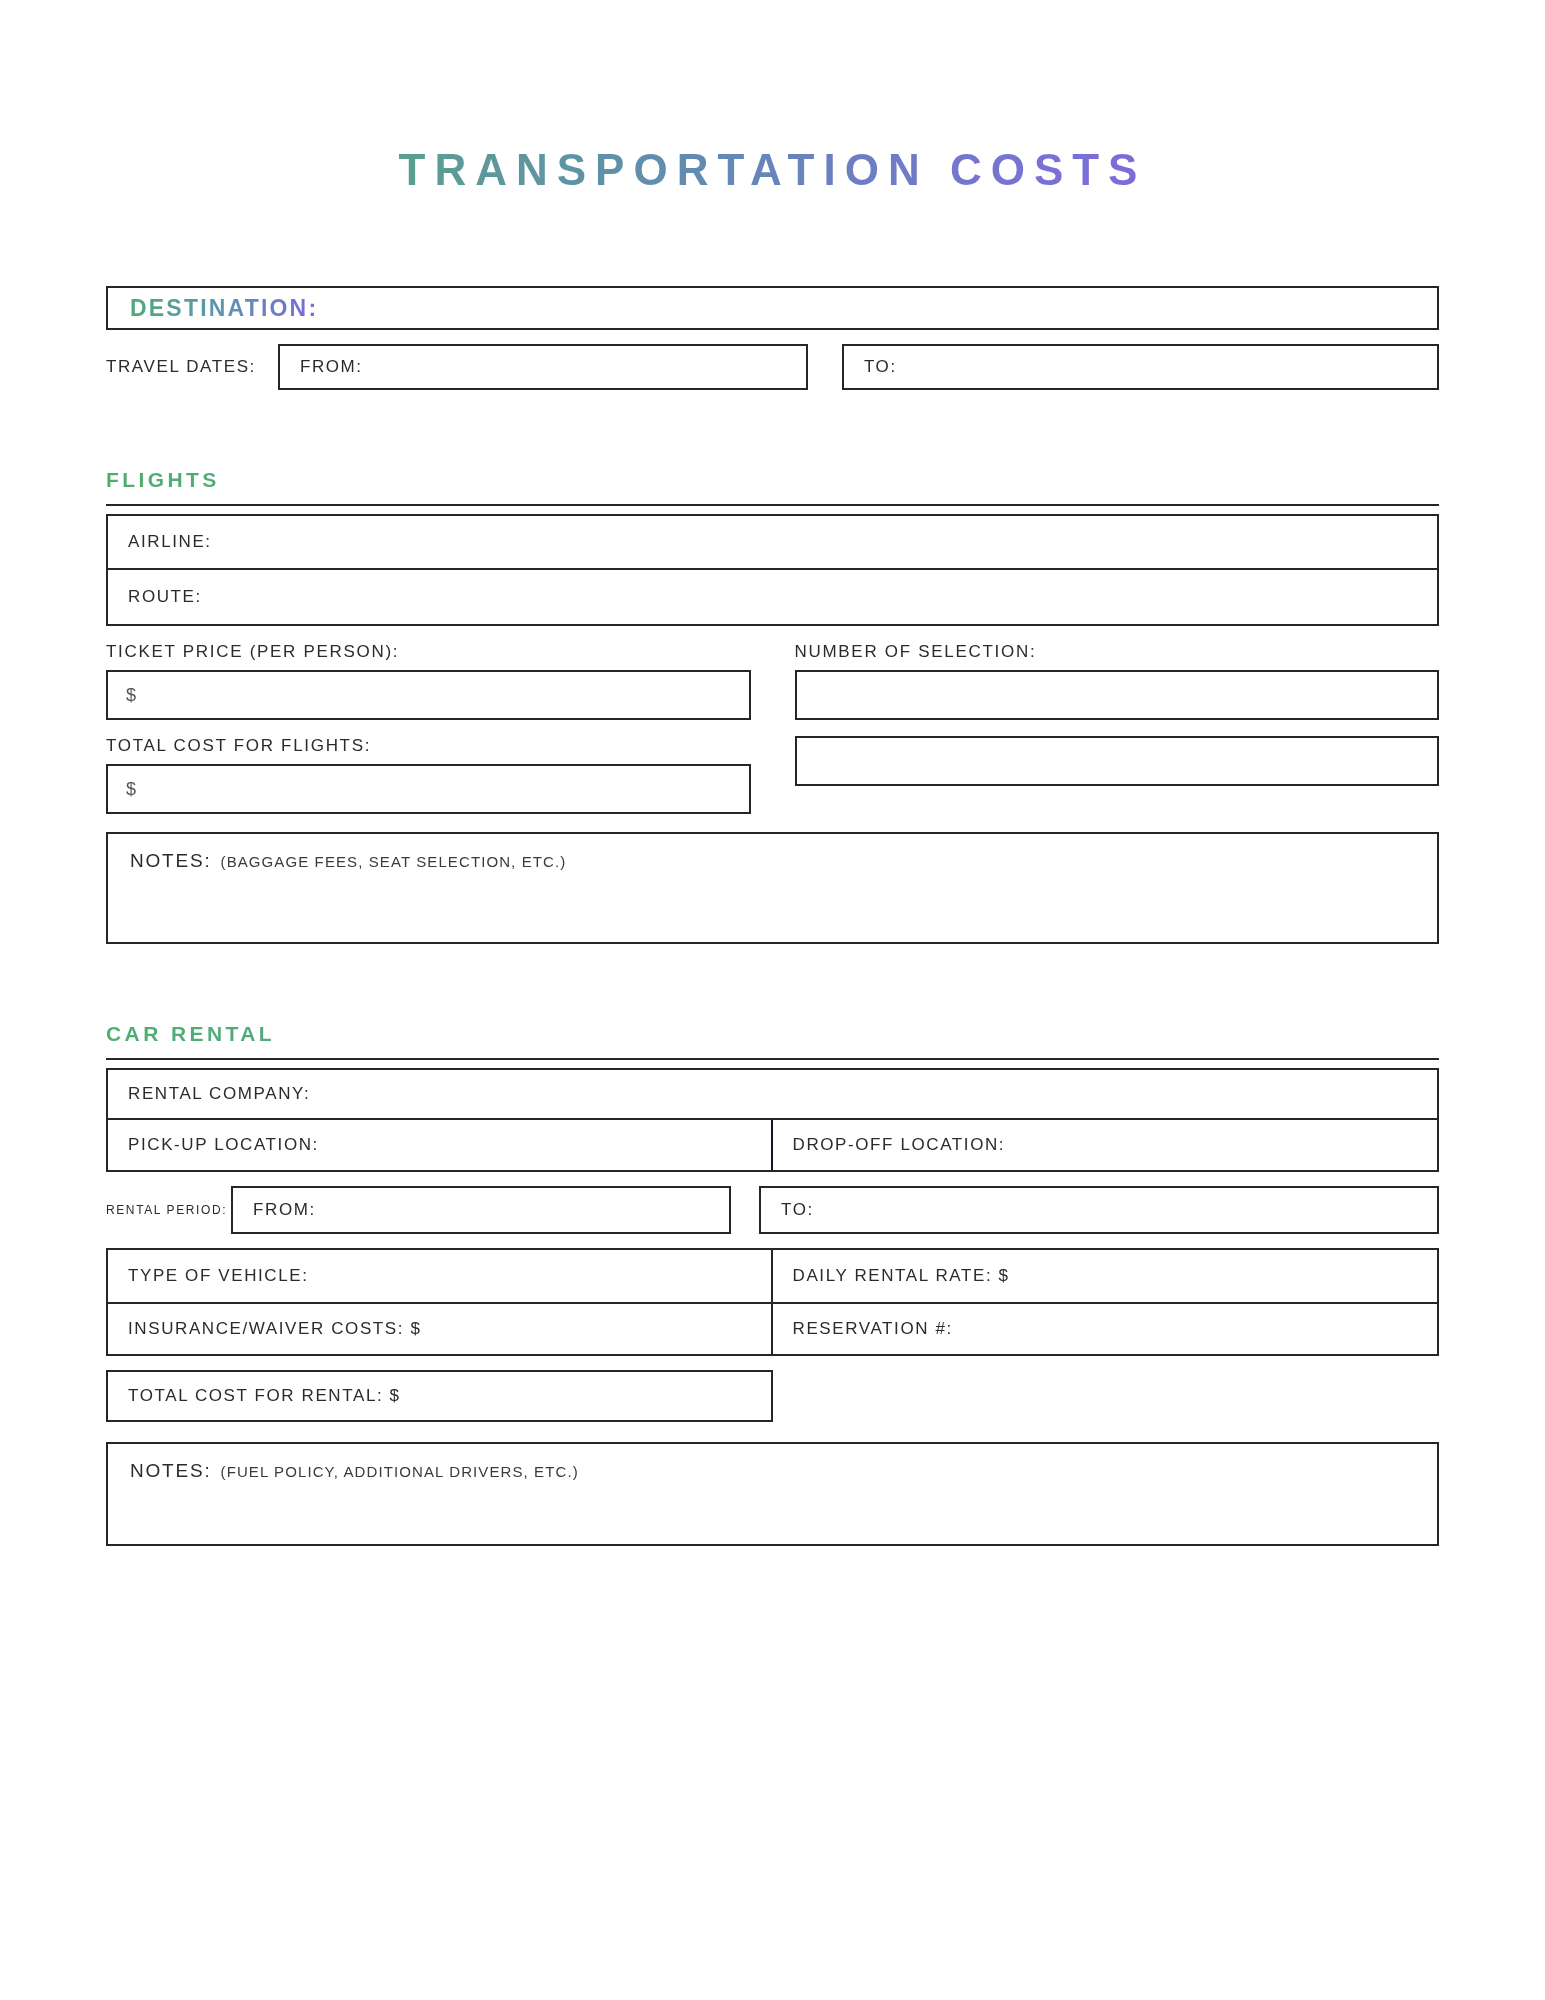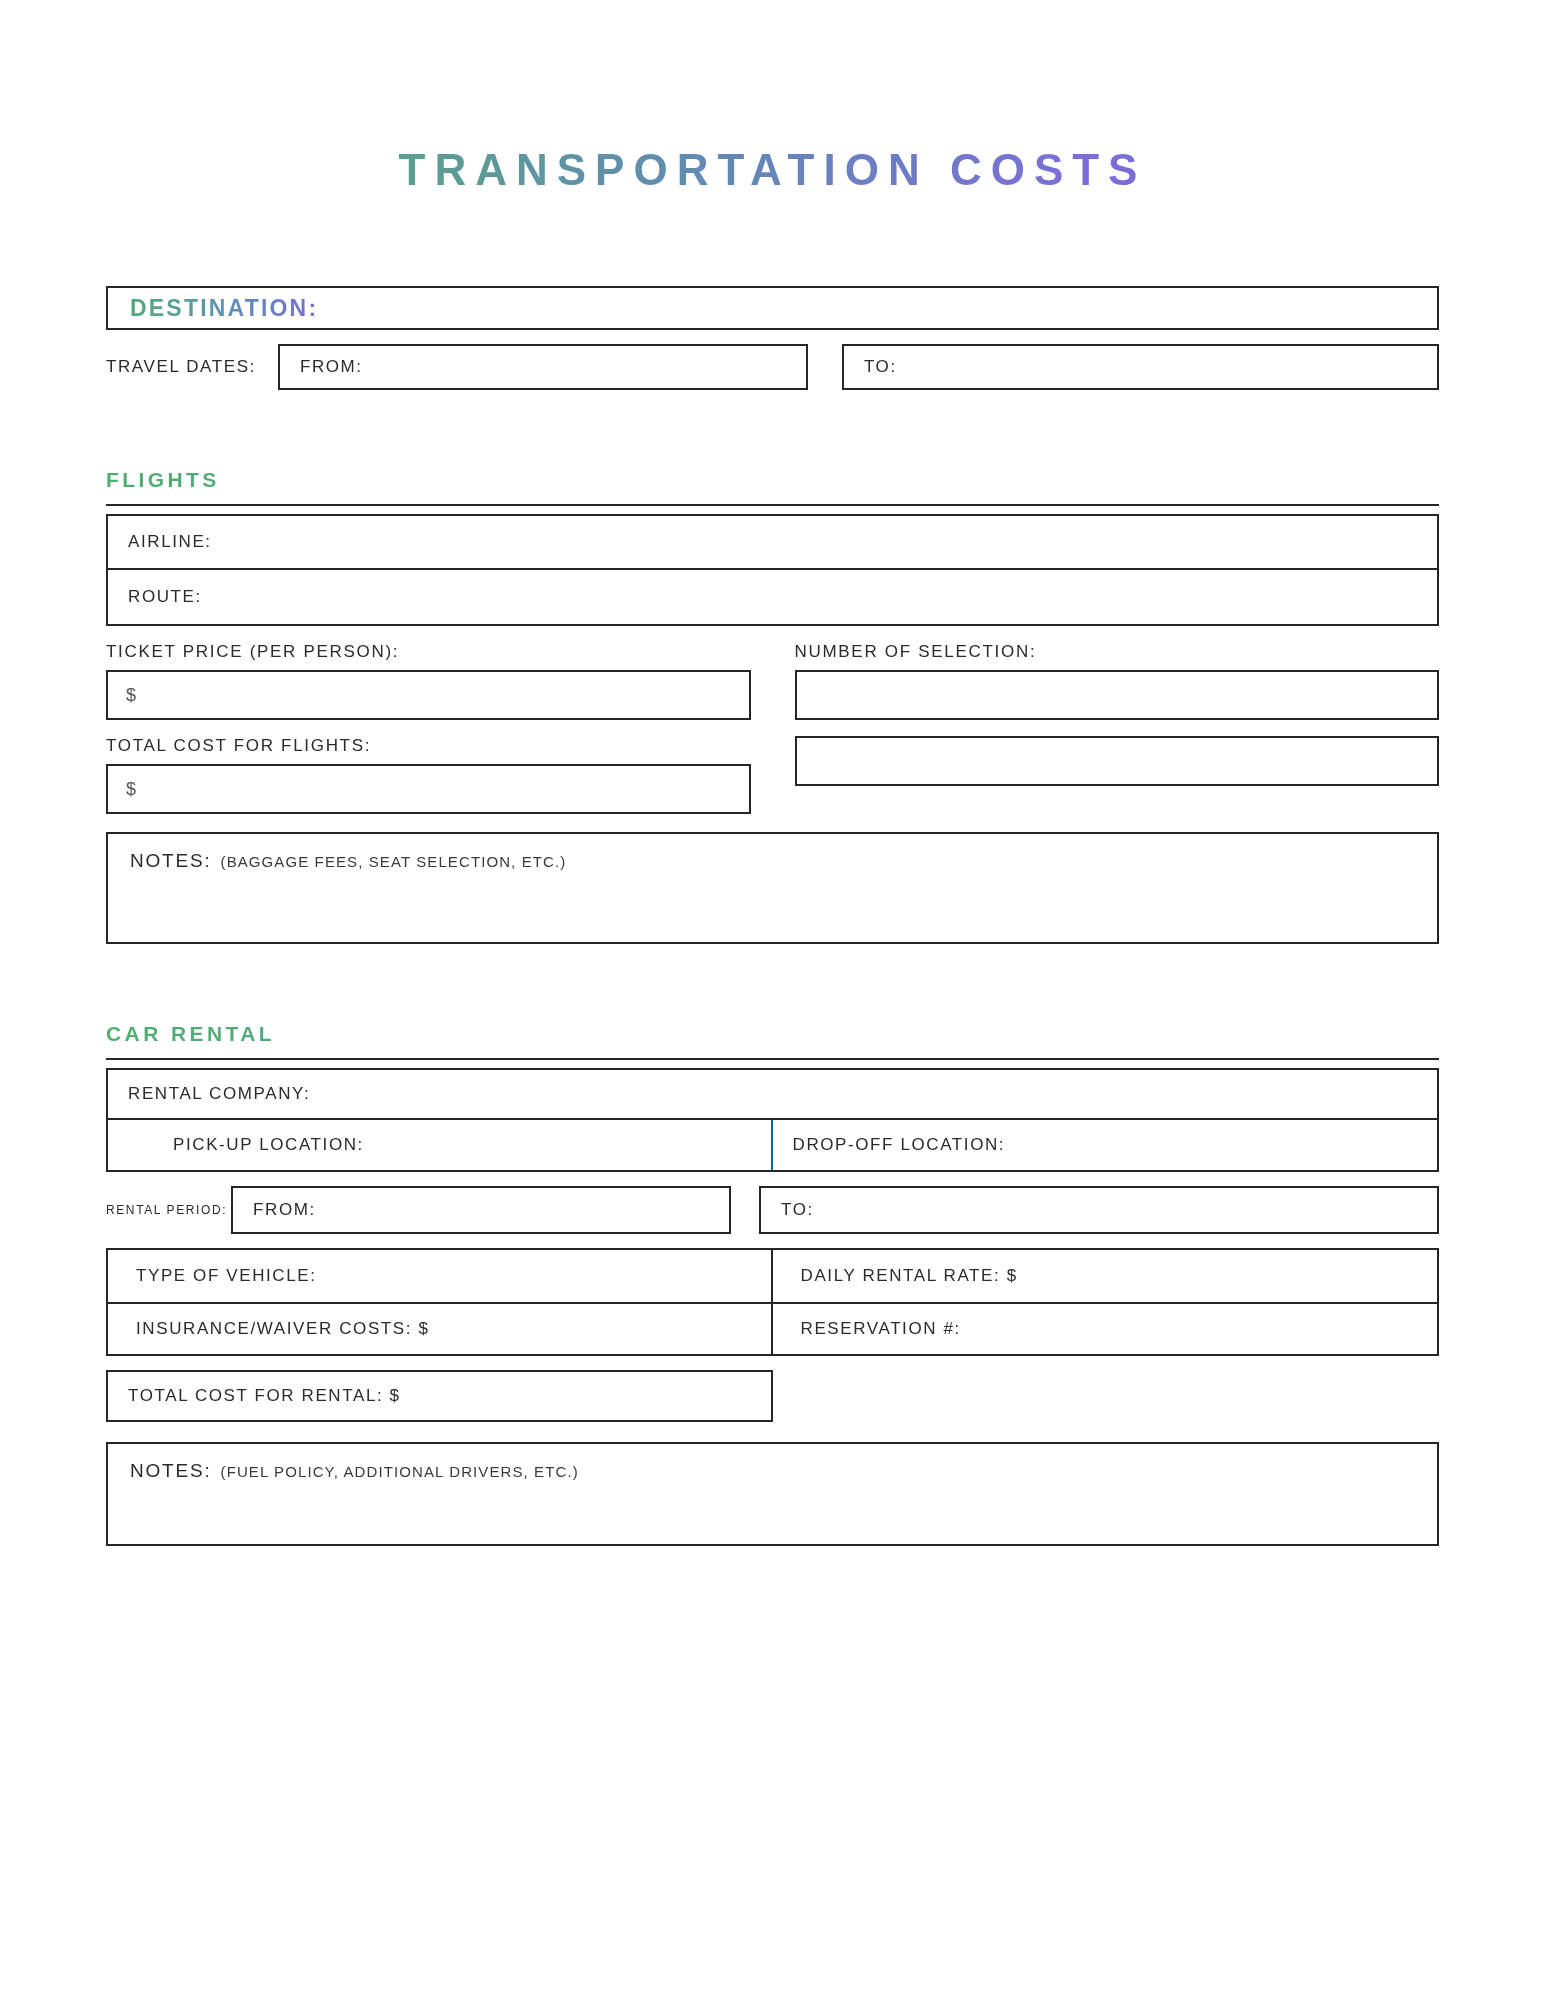--- a/index.html
+++ b/index.html
@@ -188,22 +188,21 @@
     border: 2px solid #262626;
     border-top-width: 0;
   }
   .cr-split .cell {
     display: flex;
     align-items: center;
     height: 100%;
   }
   .cr-split .cell-left {
     width: 50%;
-    border-right: 2px solid #0369a1;
-    padding-left: 45px;
+    border-right: 2px solid #0f172a;
   }
   .cr-split .cell-right { width: 50%; }
 
   .cr-period {
     display: flex;
     align-items: center;
     margin-top: 14px;
     height: 48px;
   }
   .cr-period-label {
@@ -229,21 +228,20 @@
   }
   .cr-grid2 .grow {
     display: flex;
     height: 52px;
   }
   .cr-grid2 .grow + .grow { border-top: 2px solid #262626; }
   .cr-grid2 .gcell {
     display: flex;
     align-items: center;
     height: 100%;
-    margin-left: 8px;
   }
   .cr-grid2 .gcell-left {
     width: 50%;
     border-right: 2px solid #262626;
   }
   .cr-grid2 .gcell-right { width: 50%; }
 
   .cr-total {
     margin-top: 14px;
     width: 50%;

